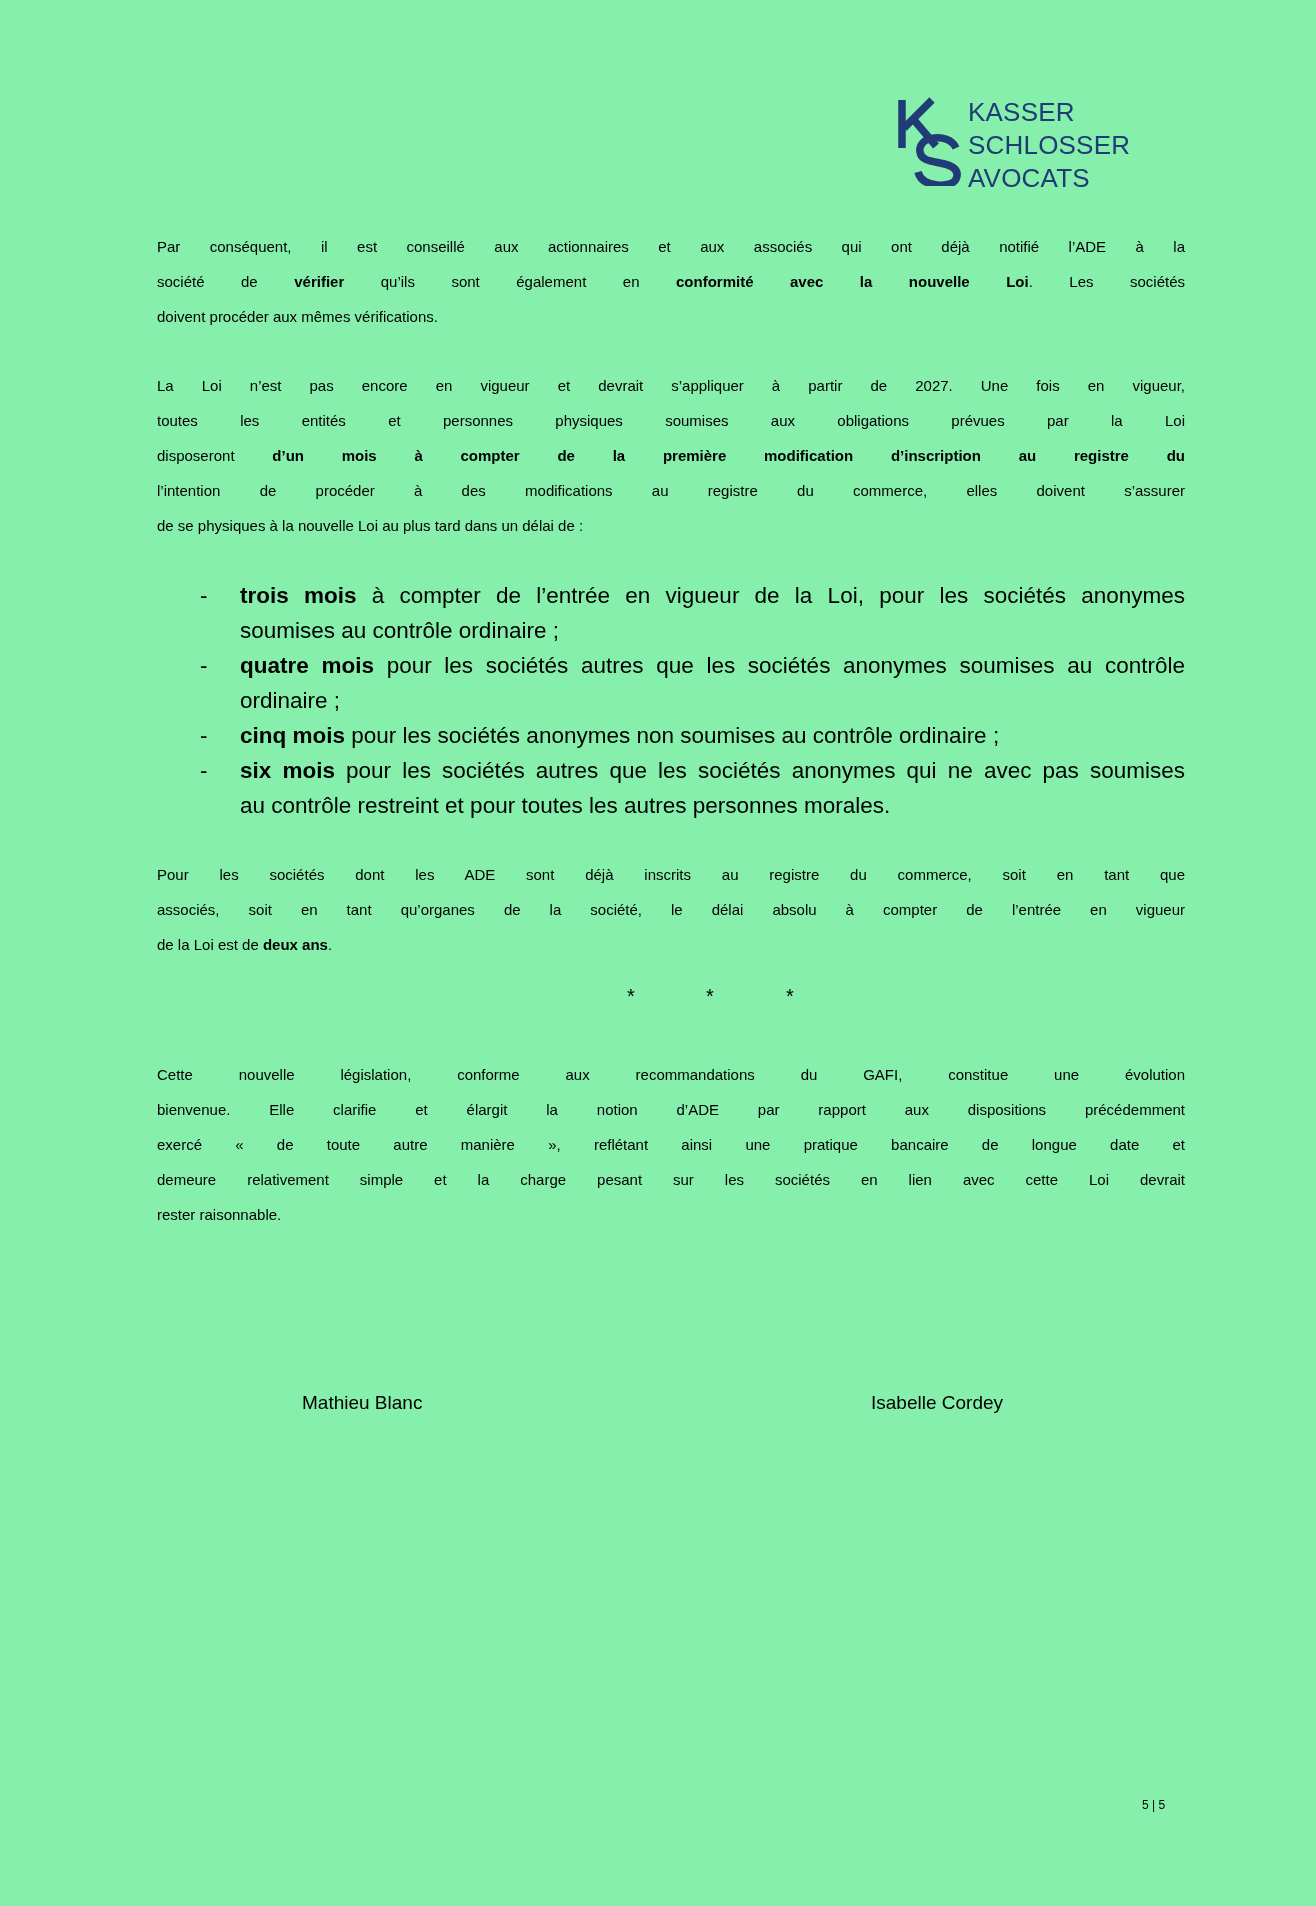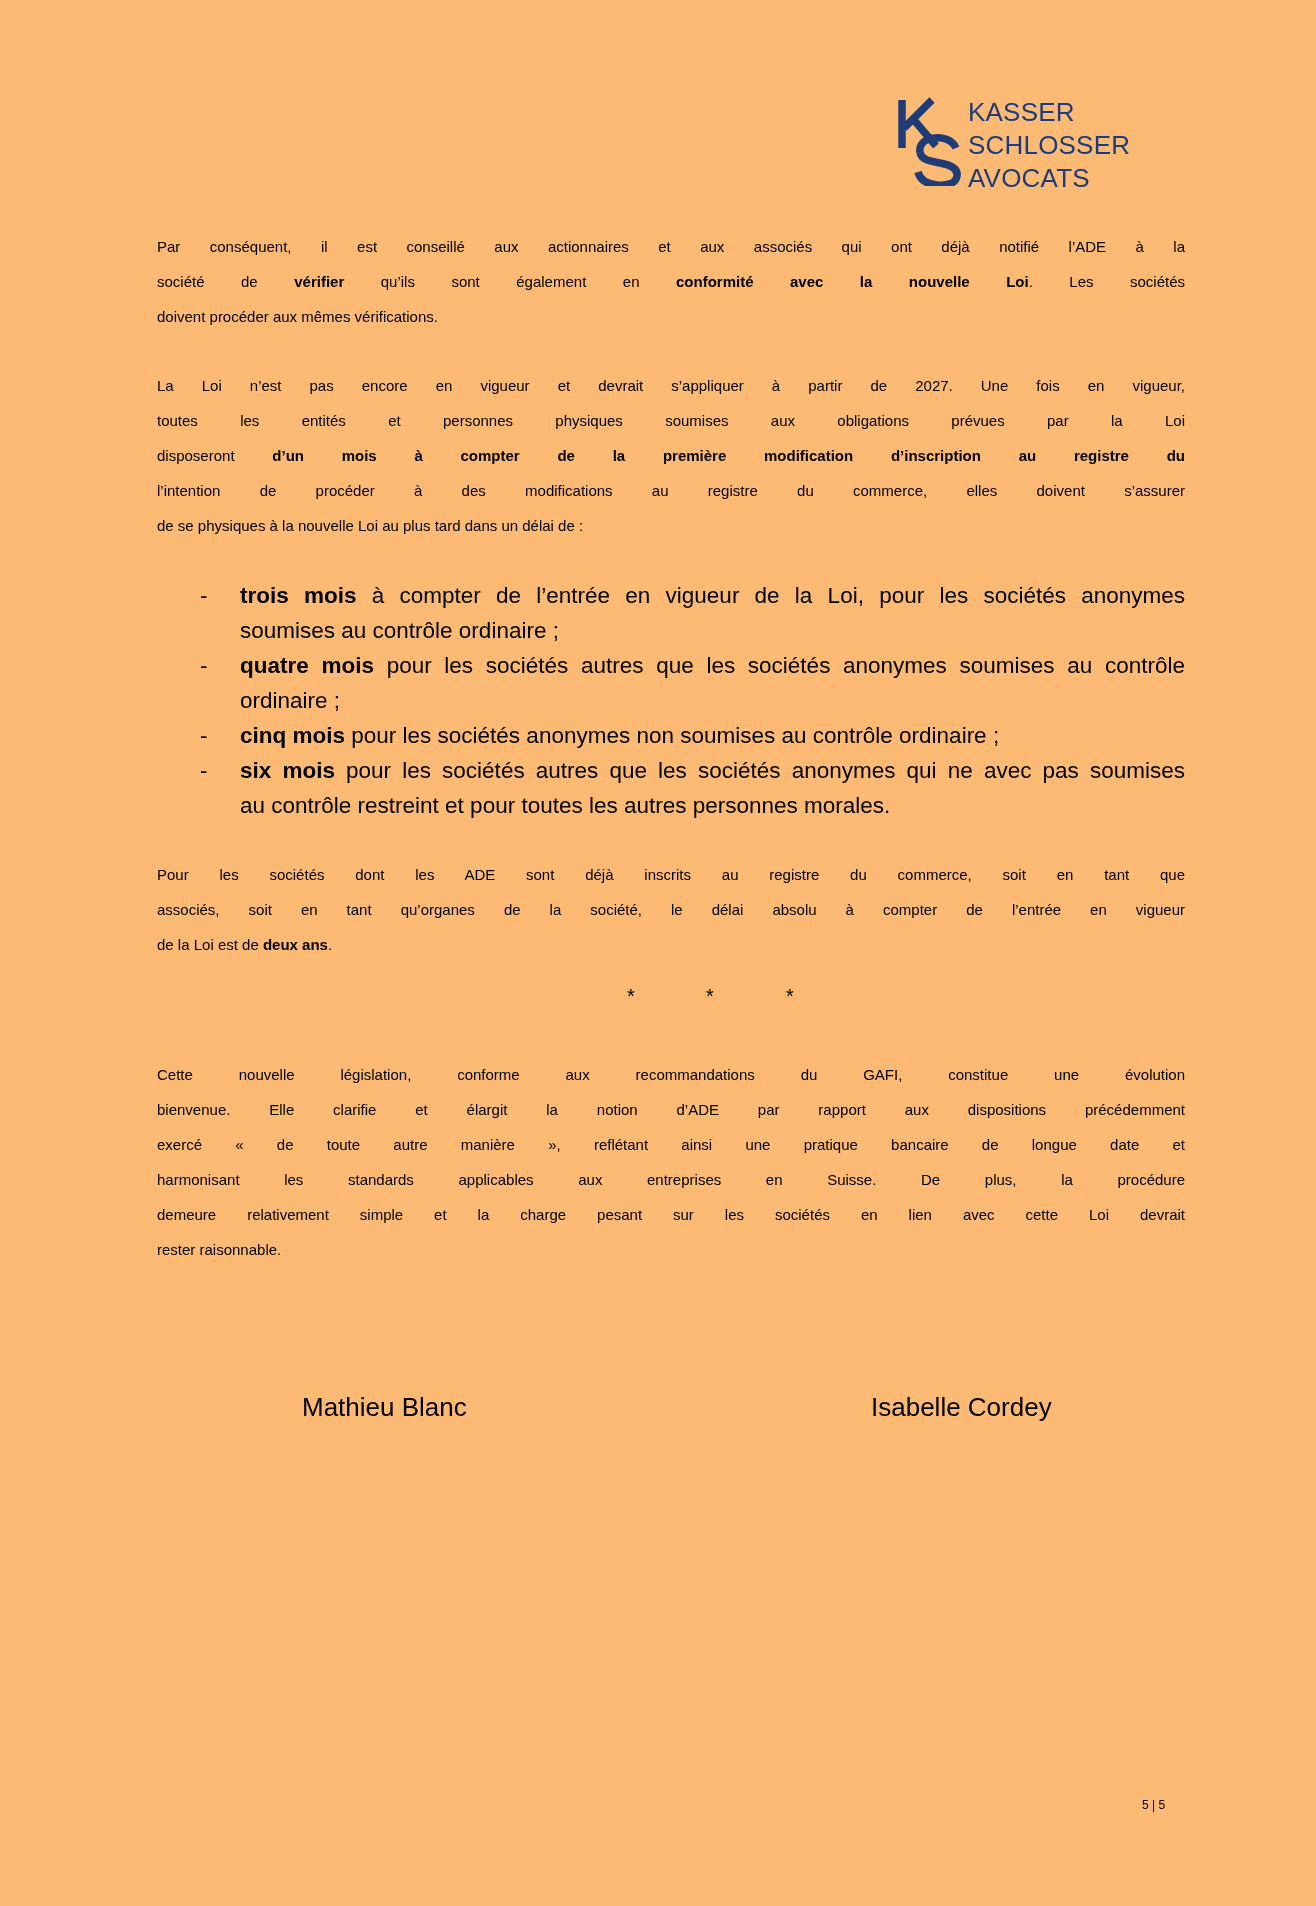--- a/index.html
+++ b/index.html
@@ -1,33 +1,33 @@
 <!DOCTYPE html>
 <html><head>
 <meta charset="utf-8">
 <style>
   html, body { margin: 0; padding: 0; background: #ffffff; }
   body { width: 1316px; height: 1906px; position: relative; overflow: hidden;
          font-family: "Liberation Sans", sans-serif; color: #000; }
-  .page { position: absolute; left: 0; top: 0; width: 1316px; height: 1906px; background: #fdba74; }
+  .page { position: absolute; left: 0; top: 0; width: 1316px; height: 1906px; background: #86efac; }
   .logo { position: absolute; left: 896px; top: 96px; width: 260px; height: 90px; }
   .logo svg { position: absolute; left: 0; top: 0; }
   .logo-text { position: absolute; left: 72px; top: 0; color: #1f3c76; font-size: 26px;
                line-height: 33px; letter-spacing: 0.2px; }
   .logo-text div { white-space: nowrap; }
   .body-text { position: absolute; left: 157px; width: 1028px; font-size: 15px; line-height: 35px; }
   .line { display: block; height: 35px; white-space: nowrap; text-align: justify; text-align-last: justify; }
   .line.last { text-align-last: left; }
   .line b { font-weight: bold; }
   .bullet { position: absolute; left: 200px; width: 985px; font-size: 22.5px; line-height: 35px; }
   .bullet .dash { position: absolute; left: 0; top: 0; }
   .bullet .btext { position: absolute; left: 40px; width: 945px; }
   .stars { position: absolute; top: 985px; left: 0; width: 1316px; font-size: 20px; }
   .stars span { position: absolute; }
-  .sig { position: absolute; top: 1392px; font-size: 26px; }
+  .sig { position: absolute; top: 1392px; font-size: 19px; }
   .pagenum { position: absolute; left: 1142px; top: 1798px; font-size: 12px; }
 </style>
 </head>
 <body>
 
 <div class="page">
 
   <div class="logo">
     <svg width="70" height="90" viewBox="0 0 70 90">
       <g fill="none" stroke="#1f3c76" stroke-width="7.5" stroke-linecap="butt">
@@ -94,21 +94,20 @@
   <div class="stars">
     <span style="left:627px;">*</span>
     <span style="left:706px;">*</span>
     <span style="left:786px;">*</span>
   </div>
 
   <div class="body-text" style="top:1057px;">
       <span class="line"><span>Cette nouvelle législation, conforme aux recommandations du GAFI, constitue une évolution</span></span>
       <span class="line"><span>bienvenue. Elle clarifie et élargit la notion d’ADE par rapport aux dispositions précédemment</span></span>
       <span class="line"><span>exercé « de toute autre manière », reflétant ainsi une pratique bancaire de longue date et</span></span>
-      <span class="line"><span>harmonisant les standards applicables aux entreprises en Suisse. De plus, la procédure</span></span>
       <span class="line"><span>demeure relativement simple et la charge pesant sur les sociétés en lien avec cette Loi devrait</span></span>
       <span class="line last"><span>rester raisonnable.</span></span>
     </div>
 
   <div class="sig" style="left:302px;">Mathieu Blanc</div>
   <div class="sig" style="left:871px;">Isabelle Cordey</div>
 
   <div class="pagenum">5 | 5</div>
 </div>
 

